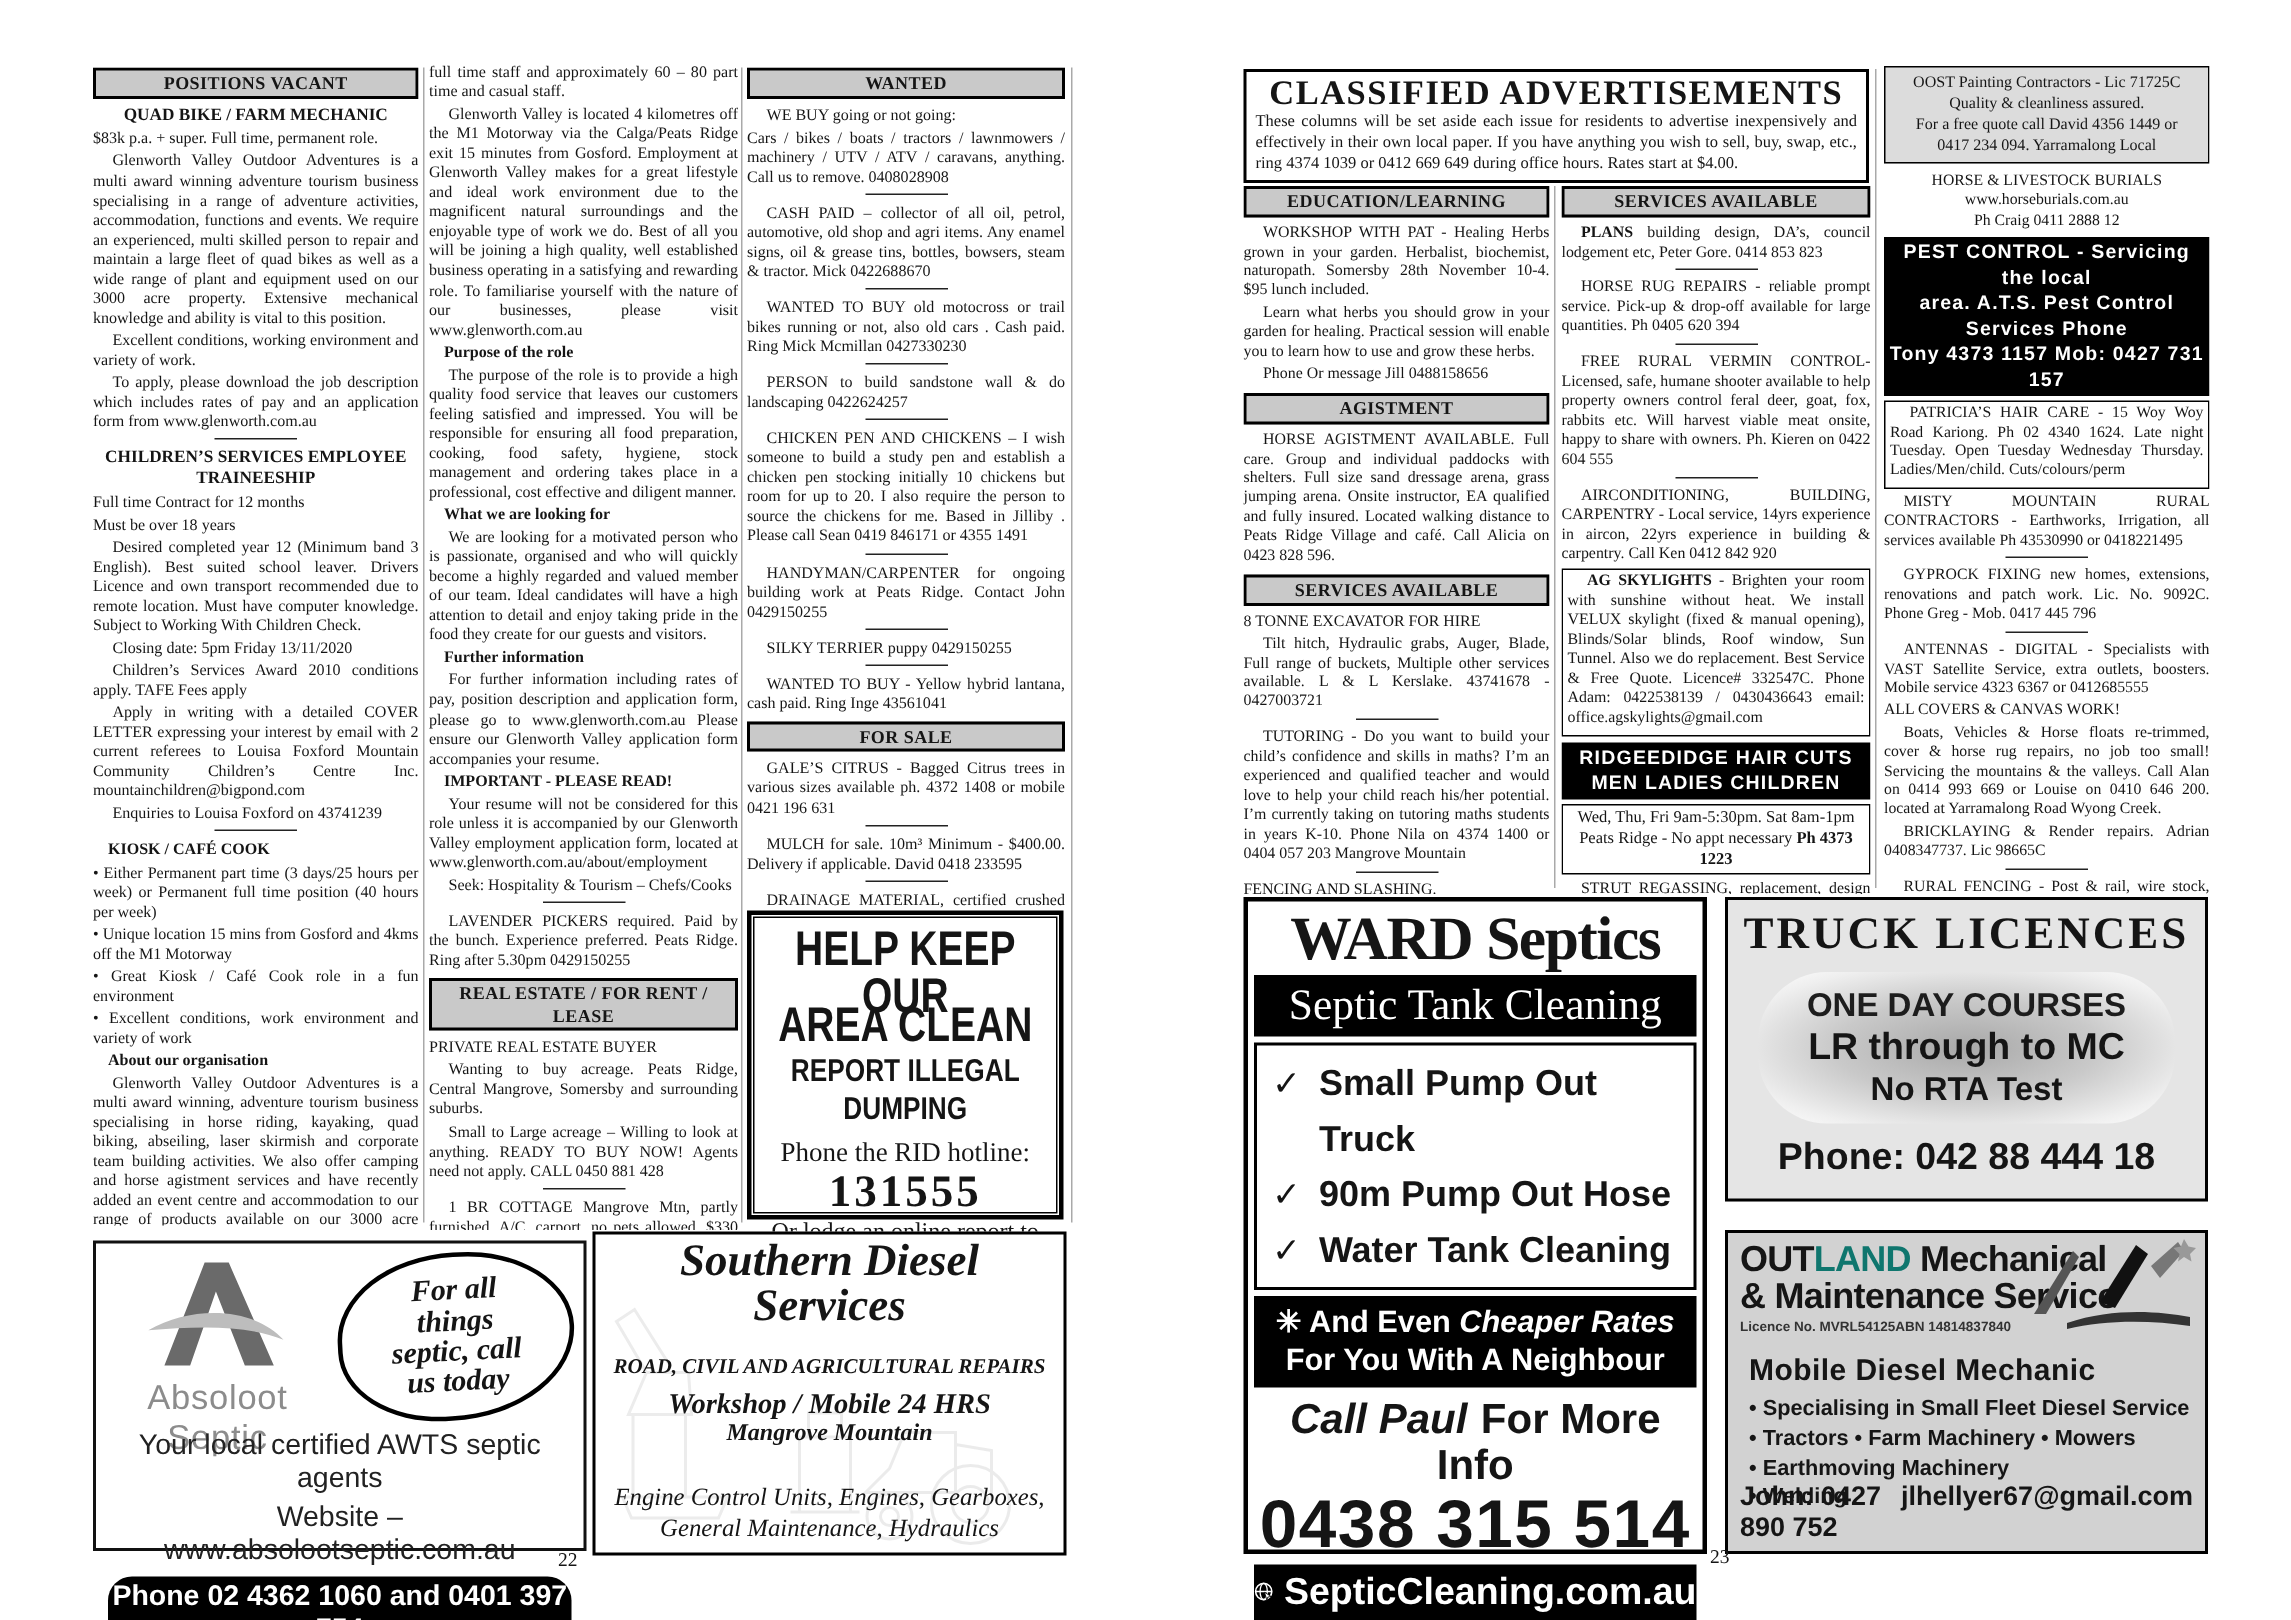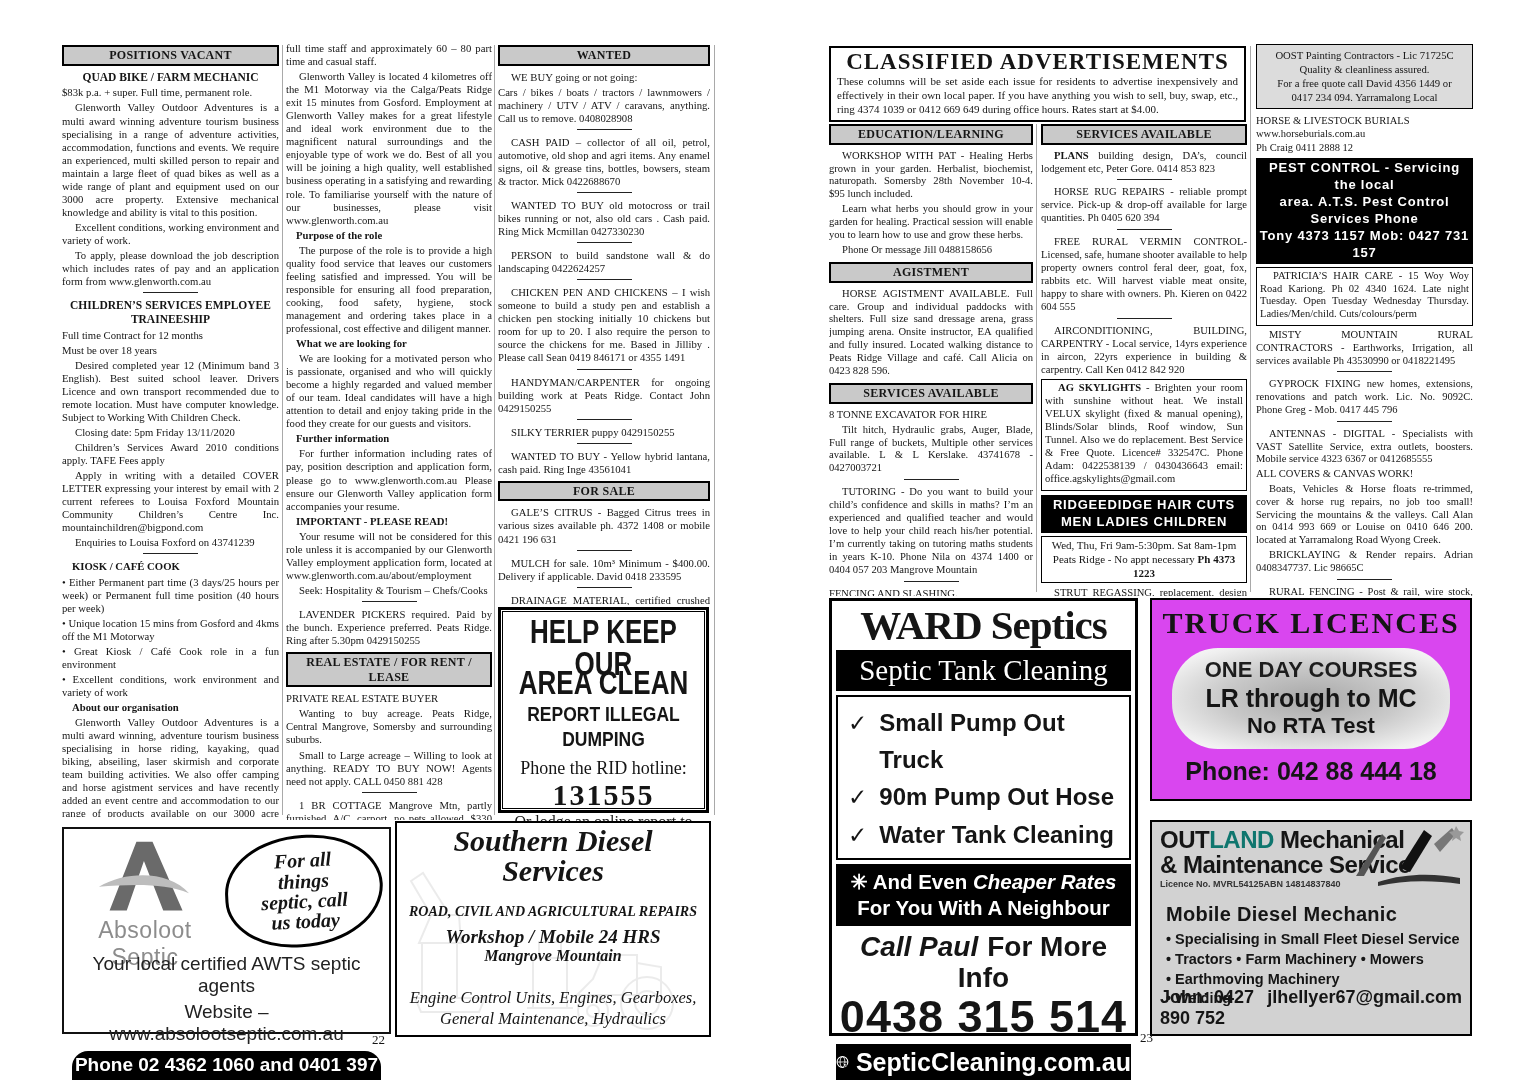--- a/index.html
+++ b/index.html
@@ -14,21 +14,21 @@
   .sec-h:first-child{margin-top:0;}
   .ad-title{text-align:center;font-weight:bold;font-size:11.5px;margin:3px 0 2px;line-height:1.2;}
   .para{text-indent:13px;}
   .ni{text-indent:0;}
   .pb{font-weight:bold;text-indent:10px;}
   .divider{border-top:1.5px solid #222;width:55px;margin:4px auto 6px;}
   .black-bar{background:#000;color:#fff;font-family:"Liberation Sans",sans-serif;font-weight:bold;
              text-align:center;font-size:13px;line-height:1.3;padding:2px;margin:4px 0 3px;letter-spacing:.8px;}
   .gray-box{border:1.5px solid #000;background:#dcdcdc;text-align:center;font-size:10.7px;
             line-height:1.32;padding:3px 2px;margin:0 0 5px;}
-  .center-lines{line-height:1.3;margin:1px 0 4px;}
+  .center-lines{text-align:center;line-height:1.3;margin:1px 0 4px;}
   .boxp{border:1.5px solid #000;padding:2px 3px;margin:3px 0;text-align:justify;}
   .boxc{border:1.5px solid #000;padding:1px 3px;margin:0 0 4px;text-align:center;
         line-height:1.3;font-size:11px;}
   .vrule{position:absolute;width:1px;background:#a9a9a9;}
   .pagenum{position:absolute;font-size:13px;}
   
   .cls-hdr{position:absolute;left:829px;top:46px;width:417px;height:76px;border:2px solid #000;
            box-sizing:border-box;padding:1px 6px;}
   .cls-title{font-weight:bold;font-size:23px;text-align:center;letter-spacing:1px;line-height:1.15;}
   .cls-body{font-size:11px;text-align:justify;line-height:1.25;}
@@ -82,21 +82,21 @@
   .ward-check-row{display:flex;align-items:baseline;gap:12px;font-weight:bold;font-size:24px;line-height:1.55;}
   .ward-tick{font-size:23px;font-weight:normal;}
   .ward-bar2{font-size:20.5px;font-weight:bold;padding:5px 2px;line-height:1.25;margin:3px 0;}
   .ward-call{font-size:28px;font-weight:bold;text-align:center;margin-top:3px;line-height:1.1;}
   .ward-call .it{font-style:italic;margin-right:9px;}
   .ward-phone{font-size:45px;font-weight:900;text-align:center;letter-spacing:1px;line-height:1.05;}
   .ward-bar3{display:flex;align-items:center;justify-content:center;gap:7px;font-size:25px;
              font-weight:bold;padding:4px 0;margin-top:3px;}
   
   .truck-ad{position:absolute;left:1150px;top:598px;width:322px;height:203px;border:2px solid #000;
-            background:#d946ef;box-sizing:border-box;text-align:center;padding:8px 4px 0;}
+            background:#e5e5e5;box-sizing:border-box;text-align:center;padding:8px 4px 0;}
   .truck-title{font-weight:bold;font-size:30px;letter-spacing:2px;line-height:1;}
   .truck-gray{margin:10px 16px 8px;padding:9px 4px;border-radius:46px;
               background:radial-gradient(ellipse at center,#a8a8a8 0%,#c9c9c9 45%,#efefef 80%,#fff 100%);
               font-family:"Liberation Sans",sans-serif;}
   .truck-l1{font-size:22px;font-weight:bold;color:#1d1d1d;line-height:1.2;}
   .truck-l2{font-size:25px;font-weight:900;line-height:1.2;}
   .truck-l3{font-size:22px;font-weight:bold;line-height:1.2;}
   .truck-phone{font-family:"Liberation Sans",sans-serif;font-size:25px;font-weight:bold;}
   
   .outland-ad{position:absolute;left:1150px;top:820px;width:322px;height:216px;background:#d2d2d2;

